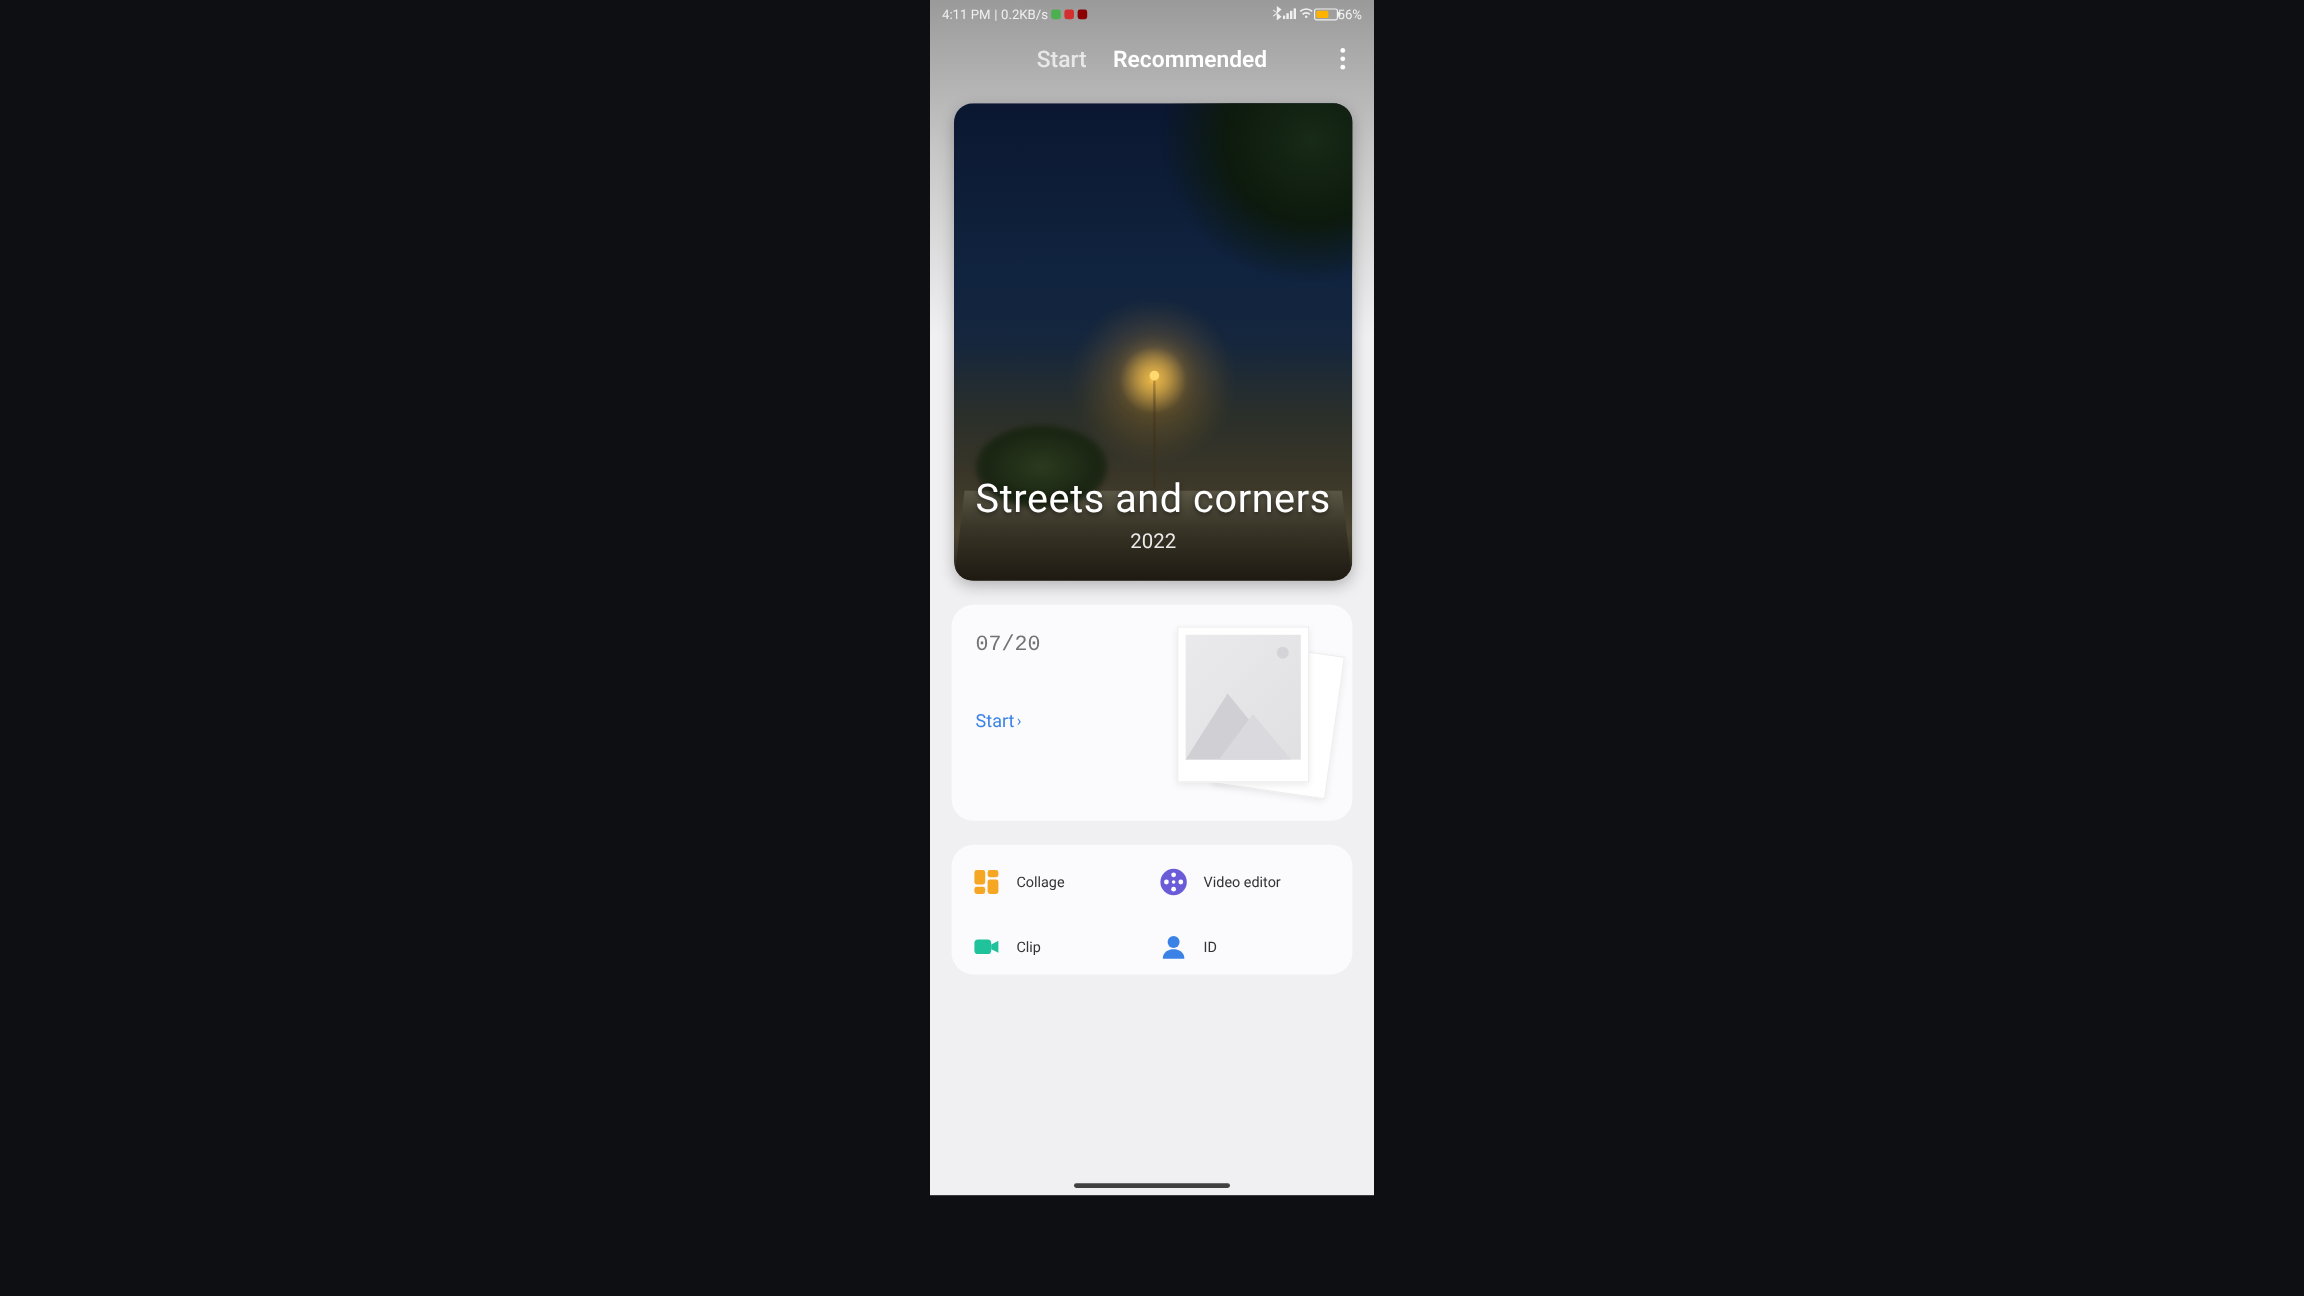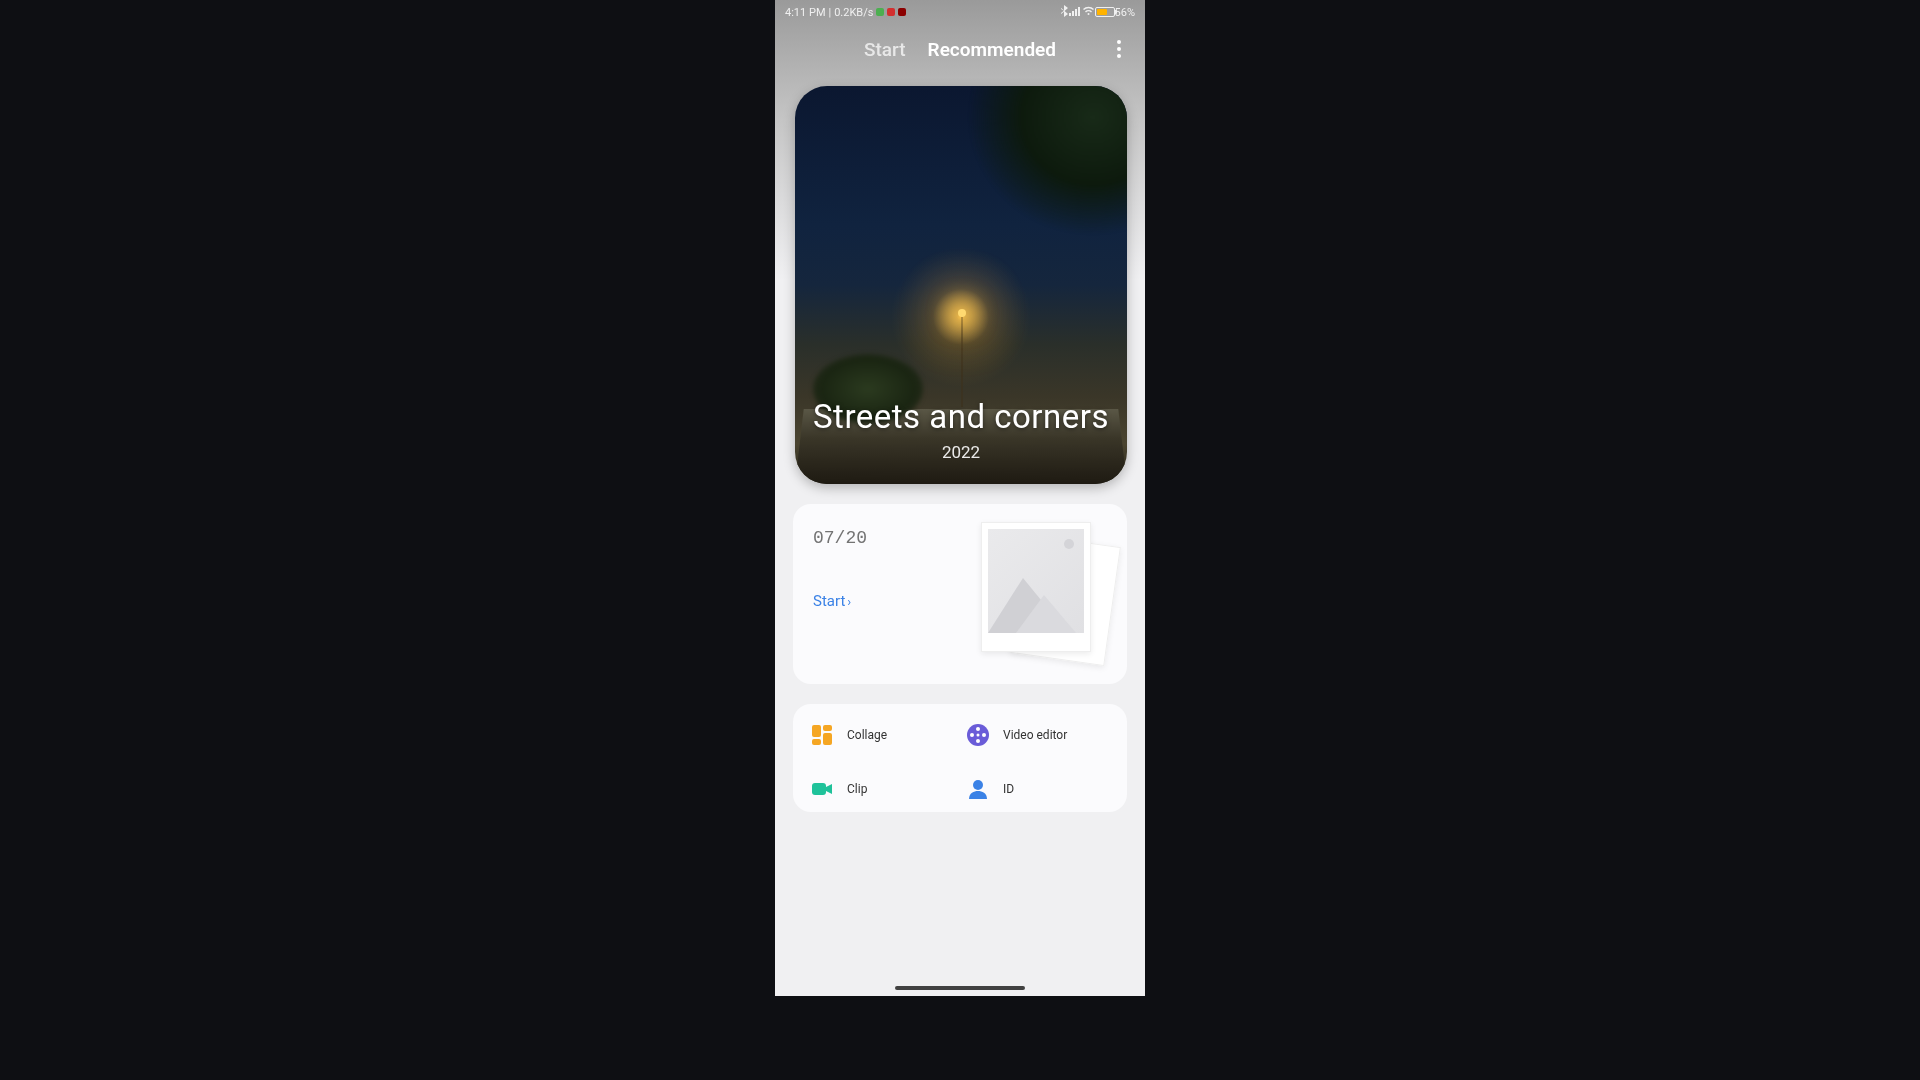--- a/index.html
+++ b/index.html
@@ -85,21 +85,21 @@
   }
   .kebab span {
     width: 4px; height: 4px;
     background: #fff;
     border-radius: 50%;
   }
   
   .hero-card {
     margin: 12px 18px 0 20px;
     height: 398px;
-    border-radius: 32px;
+    border-radius: 16px;
     position: relative;
     overflow: hidden;
     box-shadow: 0 4px 12px rgba(0,0,0,0.25);
     background:
       radial-gradient(circle at 50% 58%, rgba(255,200,80,0.95) 0, rgba(255,200,80,0.7) 4px, rgba(255,170,40,0.15) 28px, transparent 70px),
       linear-gradient(to bottom, #0b1730 0%, #10233f 35%, #15263d 50%, #2a2f2a 65%, #3a3628 78%, #4a4430 90%, #262318 100%);
   }
   .tree {
     position:absolute;
     top:-20px; right:-20px;

